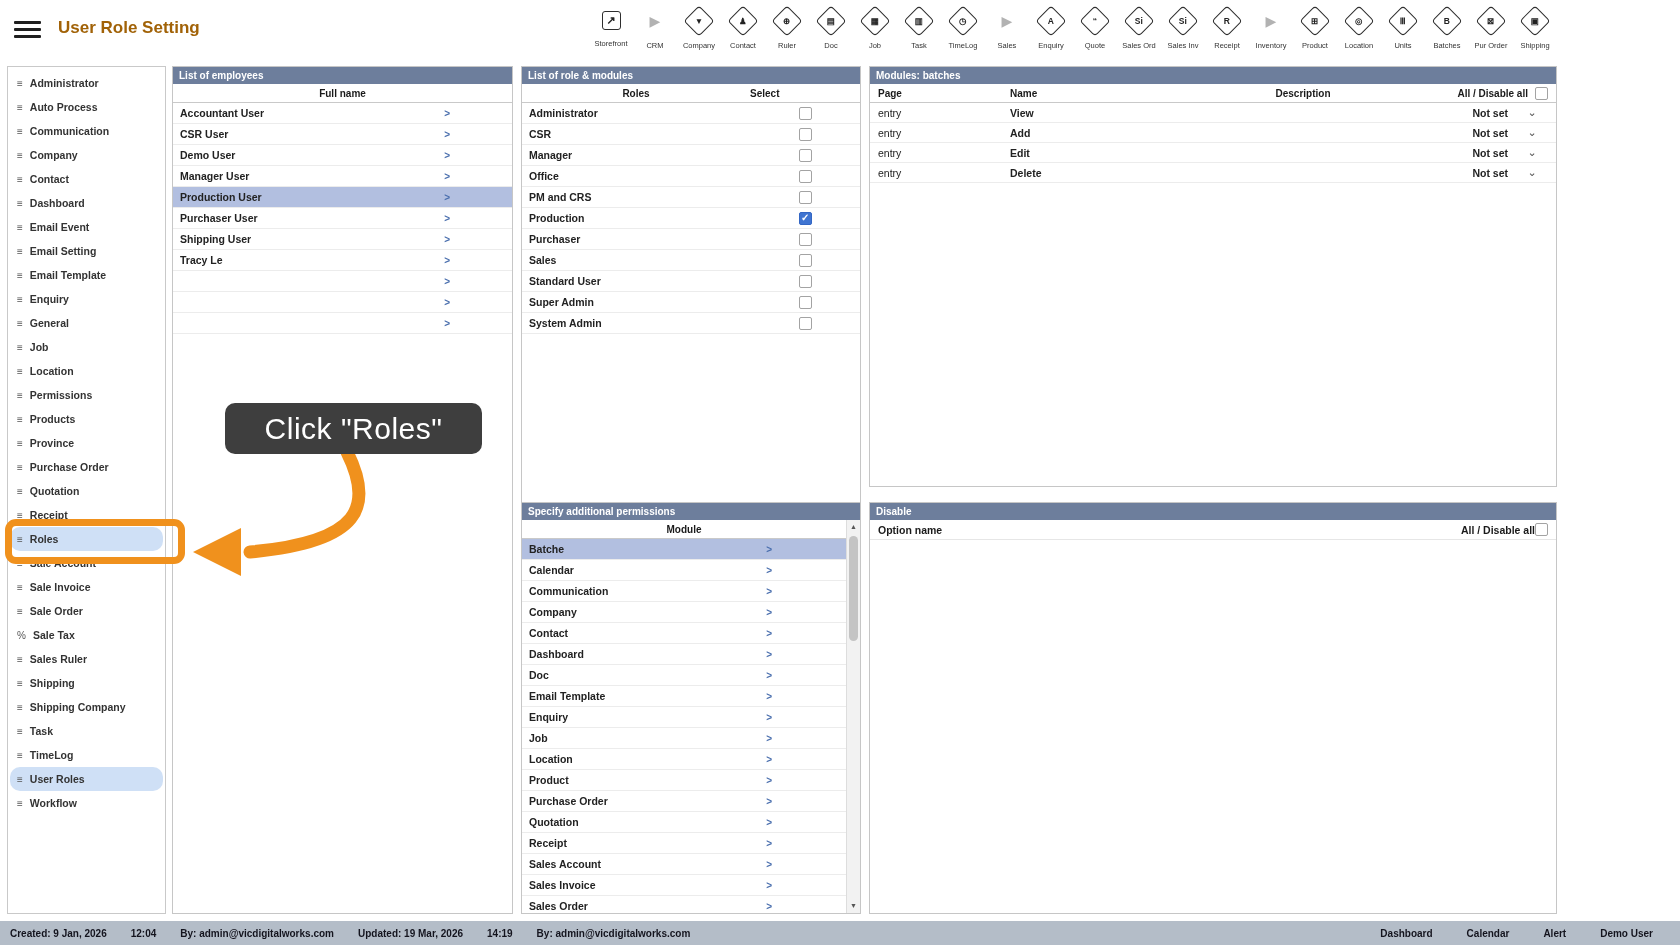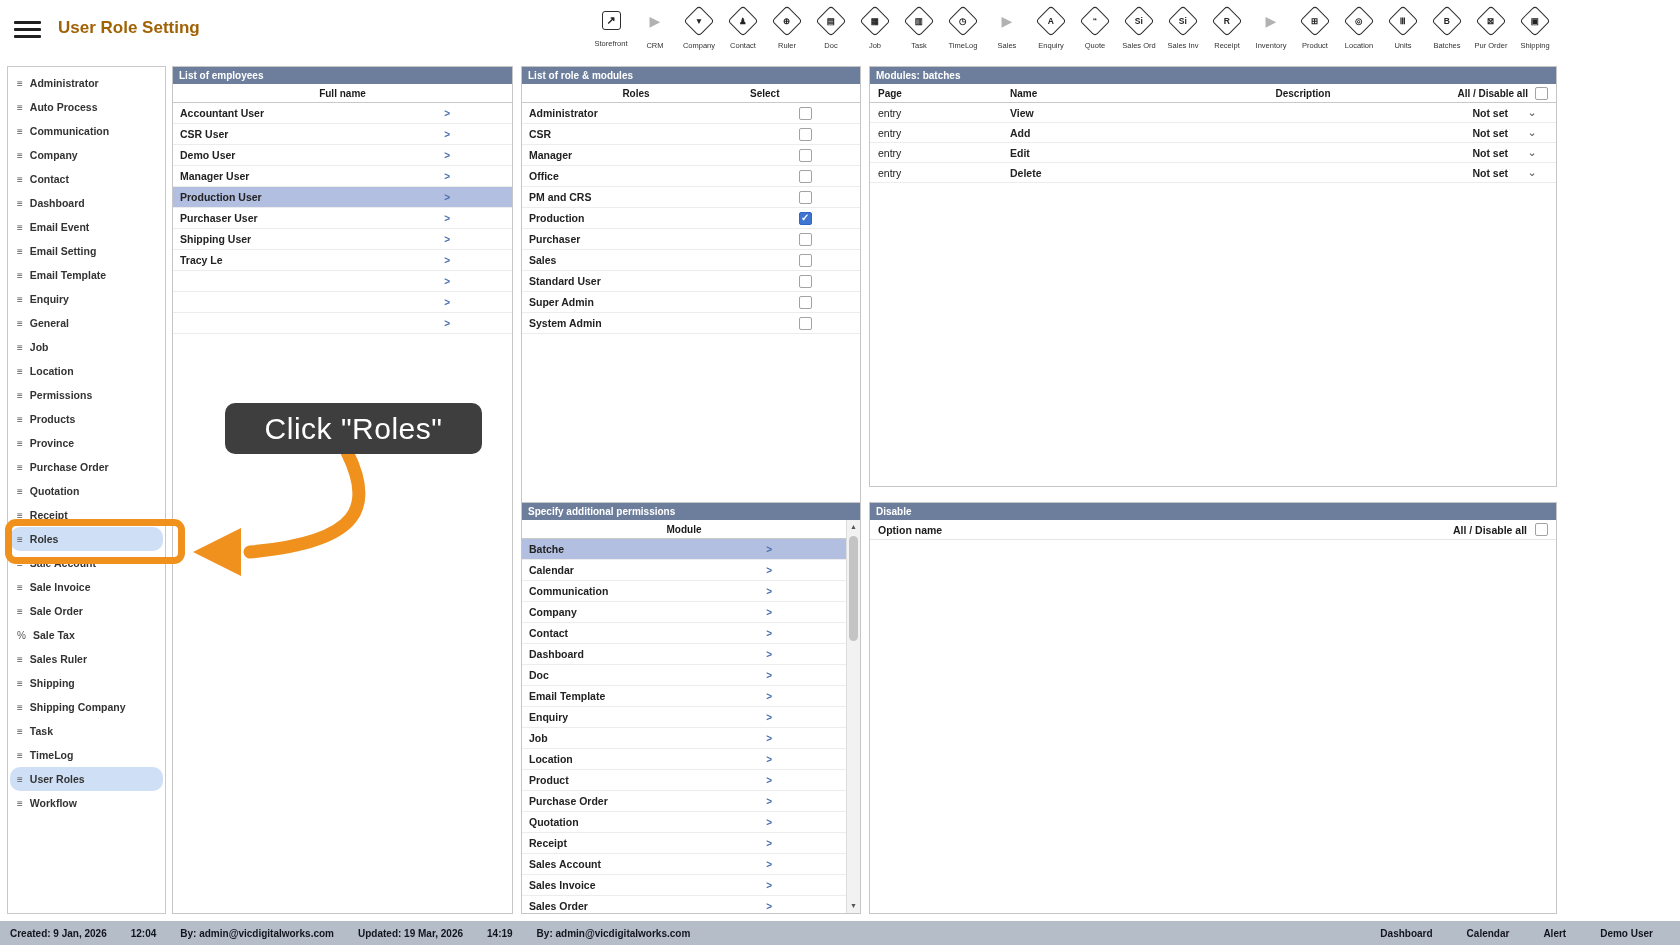--- a/index.html
+++ b/index.html
@@ -89,21 +89,21 @@
   
   #perm-scroll { position:absolute; right:0; top:17px; bottom:0; width:14px;
                  background:#f2f2f2; border-left:1px solid #ddd; }
   .sc-btn { height:14px; font-size:7px; text-align:center; color:#555; line-height:14px; cursor:pointer; }
   .sc-down { position:absolute; bottom:0; left:0; right:0; }
   .sc-thumb { position:absolute; top:16px; left:2px; width:9px; height:105px;
               background:#c4c4c4; border-radius:5px; cursor:pointer; }
   #perm-list { margin-right:14px; }
 
   
-  .opt-row { display:flex; align-items:center; gap:8px; height:20px; padding:0 8px;
+  .opt-row { display:flex; align-items:center; height:20px; padding:0 8px;
              border-bottom:1px solid #e6e6e6; font-weight:bold; font-size:10.5px; }
   .flex-spacer { flex:1; }
 
   
   #statusbar { position:absolute; left:0; top:921px; width:1680px; height:24px;
                background:#b4bdc8; display:flex; align-items:center; padding:0 10px;
                font-size:10px; font-weight:bold; color:#14141e; }
   .sb-seg { margin-right:24px; white-space:nowrap; }
   #sb-links { margin-left:auto; display:flex; }
   .sb-btn { padding:0 17px; cursor:pointer; white-space:nowrap; }

